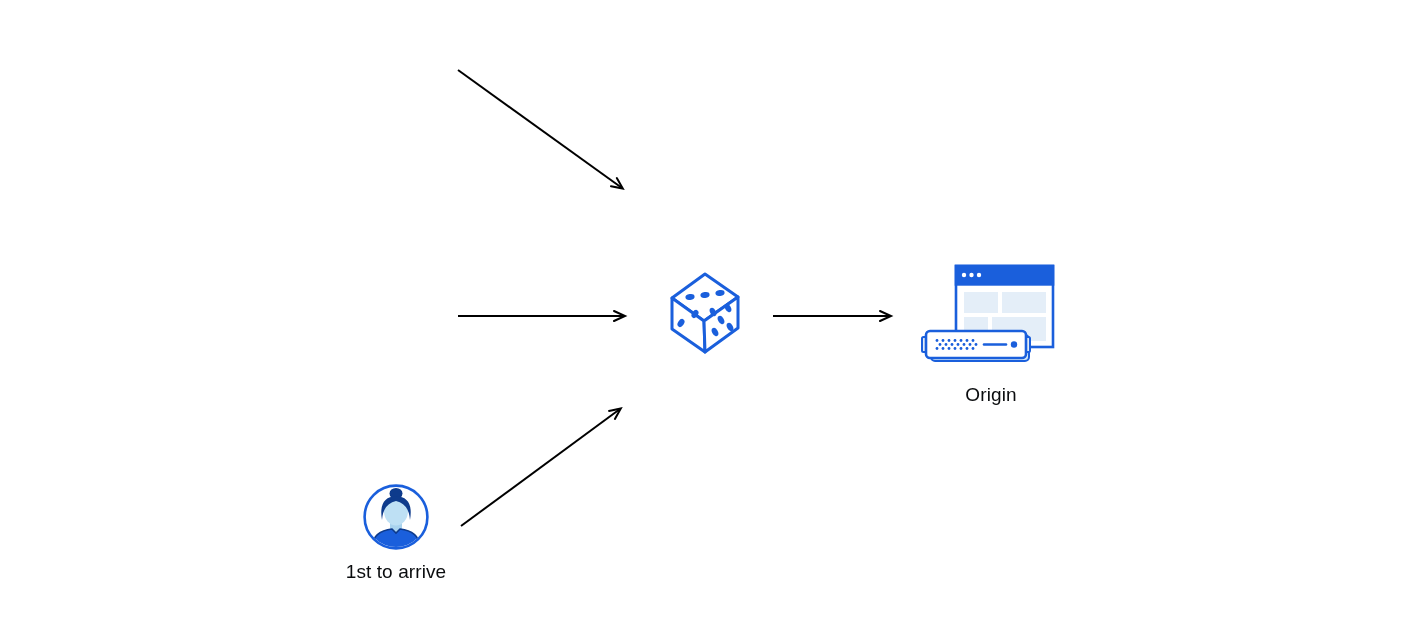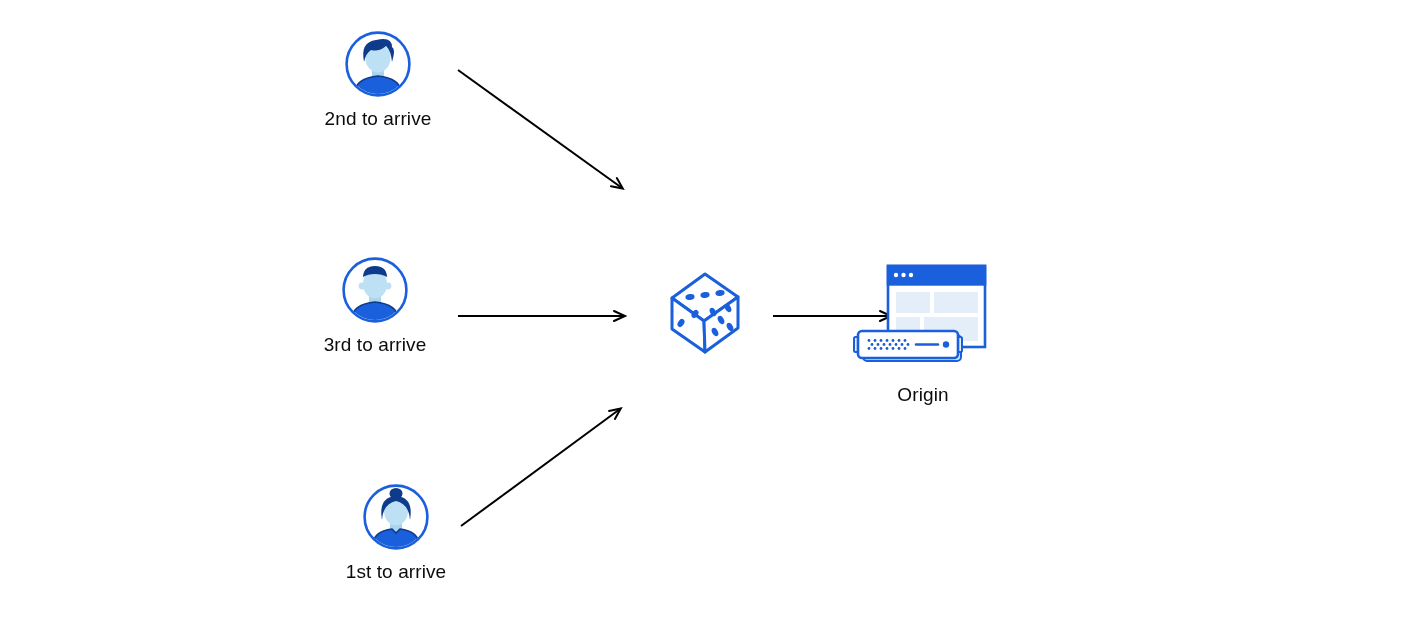--- a/index.html
+++ b/index.html
@@ -35,57 +35,21 @@
       </marker>
     </defs>
     <g stroke="#000000" stroke-width="2" fill="none">
       <line x1="458" y1="70" x2="622" y2="188" marker-end="url(#ah)"></line>
       <line x1="458" y1="316" x2="624" y2="316" marker-end="url(#ah)"></line>
       <line x1="461" y1="526" x2="620" y2="409" marker-end="url(#ah)"></line>
       <line x1="773" y1="316" x2="890" y2="316" marker-end="url(#ah)"></line>
     </g>
   </svg>
 
-  <div class="node" style="left:338px;top:31px;width:80px;">
-    <svg width="66" height="66" viewBox="0 0 66 66">
-      <defs>
-          <clipPath id="c1">
-            <circle cx="33" cy="33" r="30"></circle>
-          </clipPath>
-        </defs>
-      <circle cx="33" cy="33" r="31.4" fill="#ffffff" stroke="#1a5fdc" stroke-width="2.6"></circle>
-      <g clip-path="url(#c1)">
-        <rect x="27" y="36" width="12" height="12" fill="#a9d3ee"></rect>
-        <path d="M8,66 Q9,47 33,45 Q57,47 58,66 Z" fill="#1a5fdc" stroke="#0e3b8c" stroke-width="1.6"></path>
-        <ellipse cx="33" cy="27" rx="12.5" ry="14.5" fill="#bee0f4"></ellipse>
-        <path d="M19,31 Q15,11 31,9 Q47,5 47,16 Q51,18 47,31 Q46,20 41,15 Q34,21 26,19 Q21,22 19,31 Z" fill="#0e3b8c"></path>
-      </g>
-    </svg>
-    <div class="node-label">2nd to arrive</div>
-  </div>
 
-  <div class="node" style="left:335px;top:257px;width:80px;">
-    <svg width="66" height="66" viewBox="0 0 66 66">
-      <defs>
-          <clipPath id="c2">
-            <circle cx="33" cy="33" r="30"></circle>
-          </clipPath>
-        </defs>
-      <circle cx="33" cy="33" r="31.4" fill="#ffffff" stroke="#1a5fdc" stroke-width="2.6"></circle>
-      <g clip-path="url(#c2)">
-        <rect x="27" y="36" width="12" height="12" fill="#a9d3ee"></rect>
-        <path d="M8,66 Q9,47 33,45 Q57,47 58,66 Z" fill="#1a5fdc" stroke="#0e3b8c" stroke-width="1.6"></path>
-        <circle cx="20" cy="29" r="3.4" fill="#bee0f4"></circle>
-        <circle cx="46" cy="29" r="3.4" fill="#bee0f4"></circle>
-        <ellipse cx="33" cy="27" rx="12" ry="14.5" fill="#bee0f4"></ellipse>
-        <path d="M21,23 Q20,9 33,9 Q46,9 45,23 L45,20 Q40,17 33,17 Q26,17 21,20 Z" fill="#0e3b8c"></path>
-      </g>
-    </svg>
-    <div class="node-label">3rd to arrive</div>
-  </div>
 
   <div class="node" style="left:356px;top:484px;width:80px;">
     <svg width="66" height="66" viewBox="0 0 66 66">
       <defs>
           <clipPath id="c3">
             <circle cx="33" cy="33" r="30"></circle>
           </clipPath>
         </defs>
       <circle cx="33" cy="33" r="31.4" fill="#ffffff" stroke="#1a5fdc" stroke-width="2.6"></circle>
       <g clip-path="url(#c3)">
@@ -114,21 +78,21 @@
         <ellipse cx="27" cy="43" rx="2.9" ry="4.4" transform="rotate(35 27 43)"></ellipse>
         <ellipse cx="45" cy="41" rx="2.9" ry="4.4" transform="rotate(-28 45 41)"></ellipse>
         <ellipse cx="60" cy="37" rx="2.9" ry="4.4" transform="rotate(-28 60 37)"></ellipse>
         <ellipse cx="53" cy="49" rx="2.9" ry="4.4" transform="rotate(-28 53 49)"></ellipse>
         <ellipse cx="47" cy="61" rx="2.9" ry="4.4" transform="rotate(-28 47 61)"></ellipse>
         <ellipse cx="62" cy="56" rx="2.9" ry="4.4" transform="rotate(-28 62 56)"></ellipse>
       </g>
     </svg>
   </div>
 
-  <div class="node" style="left:853px;top:262px;width:140px;">
+  <div class="node" style="left:921px;top:262px;width:140px;">
     <svg width="140" height="104" viewBox="0 0 140 104">
 
       <g>
         <rect x="35" y="4" width="97" height="81" fill="#ffffff" stroke="#1a5fdc" stroke-width="2.6"></rect>
         <rect x="33.7" y="2.7" width="99.6" height="21" fill="#1a5fdc"></rect>
         <circle cx="43" cy="13" r="2.2" fill="#ffffff"></circle>
         <circle cx="50.5" cy="13" r="2.2" fill="#ffffff"></circle>
         <circle cx="58" cy="13" r="2.2" fill="#ffffff"></circle>
         <g fill="#e4eef8">
           <rect x="43" y="30" width="34" height="21"></rect>

